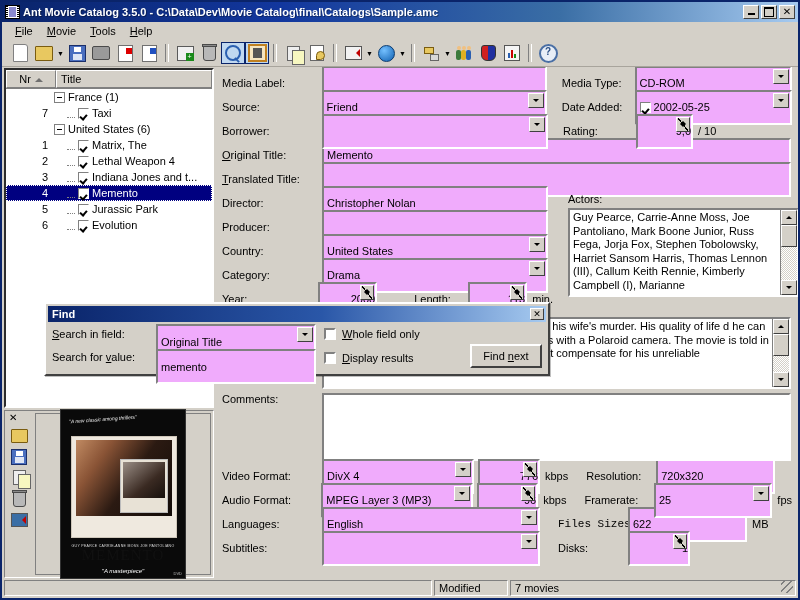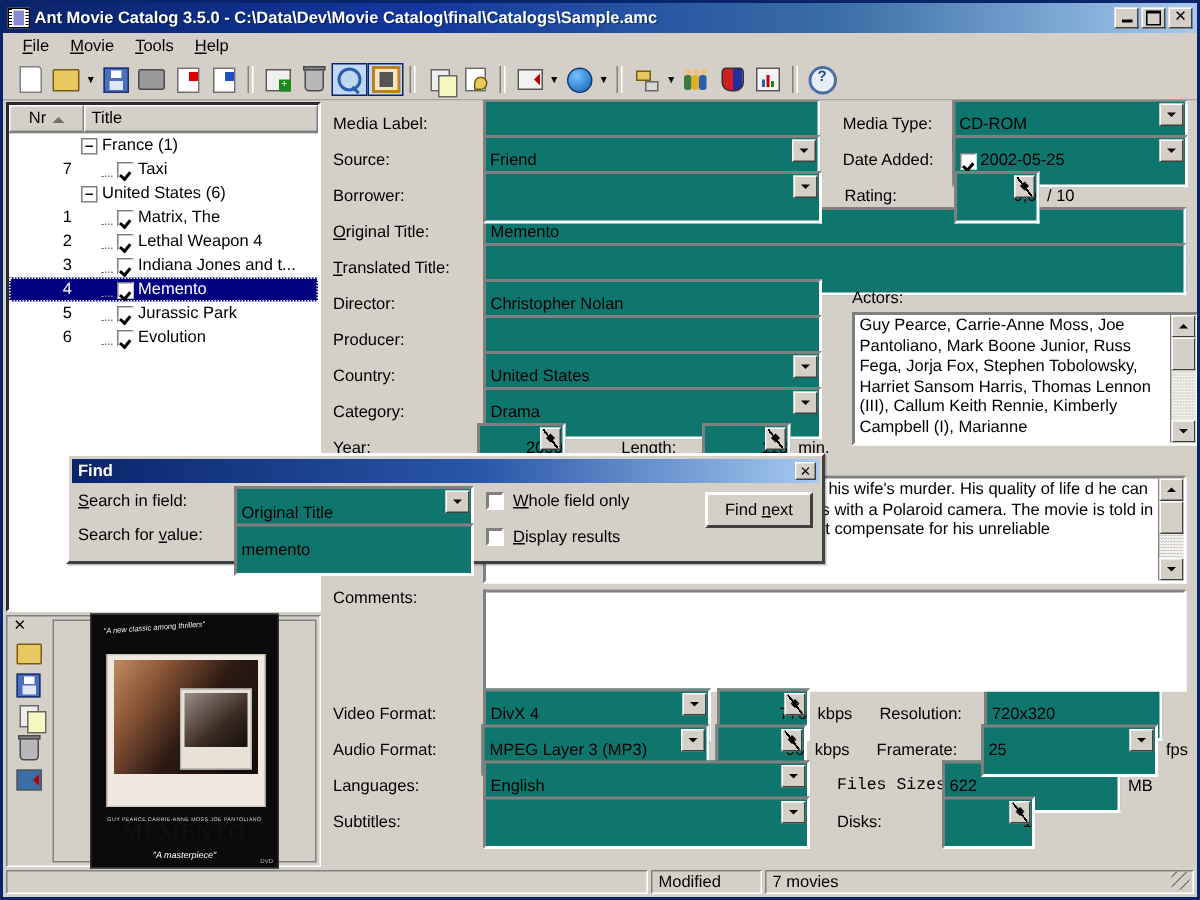--- a/index.html
+++ b/index.html
@@ -208,21 +208,21 @@
     font-family:"Liberation Serif","DejaVu Serif",serif;font-size:15px;letter-spacing:1px;
   }
   .poster .pq2{position:absolute;left:0;right:0;bottom:4px;text-align:center;color:#fff;font-size:6px;font-style:italic;}
   .poster .dvd{position:absolute;right:3px;bottom:2px;color:#bbb;font-size:4px;}
   
   .form{position:absolute;inset:0;padding:6px 6px 0 4px;box-sizing:border-box;}
   .frow{display:flex;align-items:center;height:20px;margin-bottom:4px;}
   .lbl{font-size:11px;color:#000;white-space:nowrap;}
   .lbl u{text-decoration:underline;}
   .inp{
-    background:#0f766e;border:2px solid;border-color:#808080 #fff #fff #808080;
+    background:#f0abfc;border:2px solid;border-color:#808080 #fff #fff #808080;
     height:35px;box-sizing:border-box;display:flex;align-items:center;
     padding:0 3px;font-size:11px;color:#000;overflow:hidden;white-space:nowrap;
   }
   .combo{position:relative;padding-right:19px;}
   .cbtn{
     position:absolute;right:1px;top:1px;width:16px;height:15px;background:#d4d0c8;
     border:1px solid;border-color:#fff #404040 #404040 #fff;
     display:flex;align-items:center;justify-content:center;box-sizing:border-box;
   }
   .cbtn i{width:0;height:0;border:3px solid transparent;border-top-color:#000;margin-top:3px;}
@@ -830,18 +830,18 @@
     <div style="position:absolute;left:278px;top:4px;display:flex;align-items:center;gap:6px;">
       <span class="dchk"></span>
       <span style="font-size:11px;"><u>W</u>hole field only</span>
     </div>
 
     <div style="position:absolute;left:278px;top:28px;display:flex;align-items:center;gap:6px;">
       <span class="dchk"></span>
       <span style="font-size:11px;"><u>D</u>isplay results</span>
     </div>
 
-    <div class="findbtn" style="position:absolute;right:6px;top:4px;width:72px;">
+    <div class="findbtn" style="position:absolute;right:6px;top:20px;width:72px;">
       <span>Find <u>n</u>ext</span>
     </div>
 
   </div>
 </div>
 
 </body></html>

